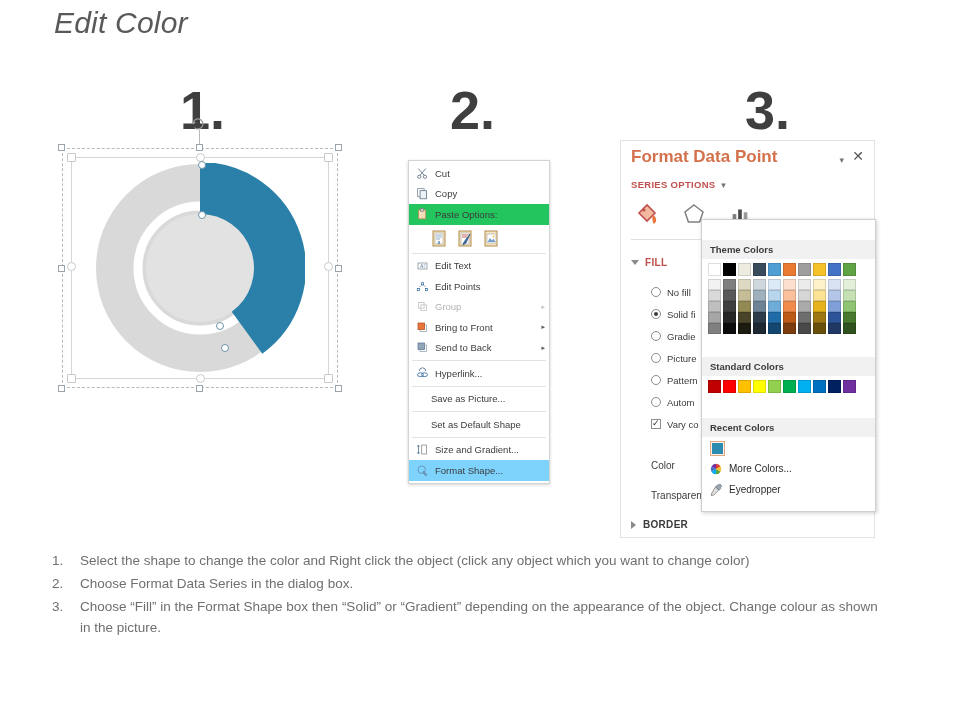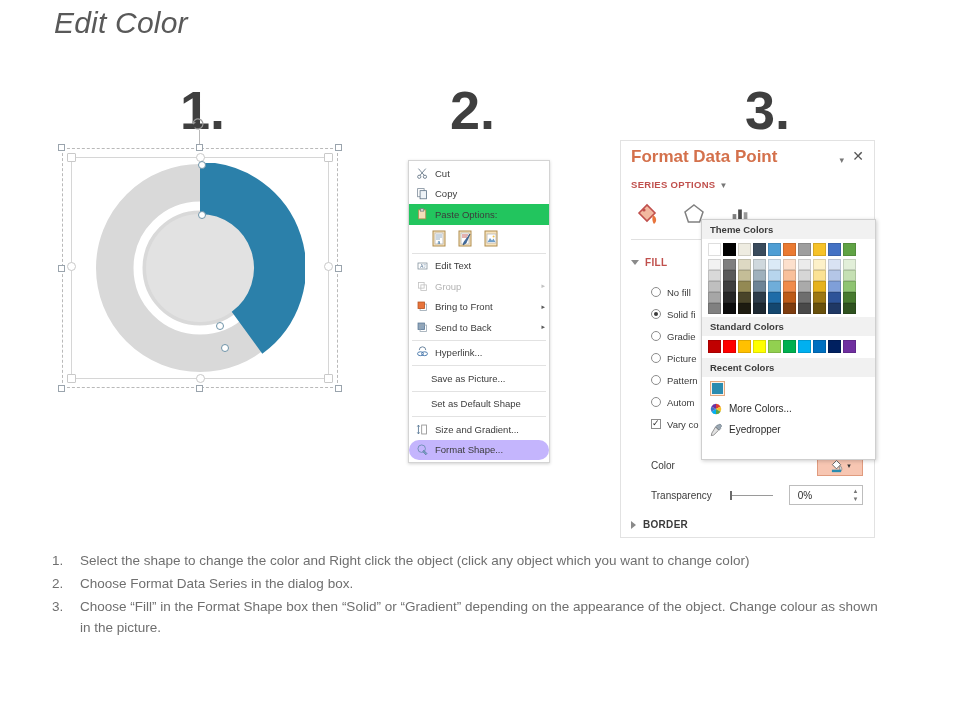--- a/index.html
+++ b/index.html
@@ -135,21 +135,21 @@
   .ctx-item {
     display: flex;
     align-items: center;
     height: 20.5px;
     padding: 0 4px 0 4px;
     position: relative;
     white-space: nowrap;
   }
   .ctx-item.disabled { color: #b3b3b3; }
   .ctx-item.highlight-grey { background: #22c55e; }
-  .ctx-item.highlight-pink { background: #c4b5fd; border-radius: 10px; }
+  .ctx-item.highlight-pink { background: #7dd3fc; }
   .ctx-ico {
     width: 18px;
     height: 16px;
     flex: 0 0 18px;
     display: flex;
     align-items: center;
     justify-content: center;
     margin-right: 4px;
   }
   .ctx-label { flex: 1; }
@@ -401,20 +401,21 @@
     box-shadow: 1px 1px 4px rgba(0,0,0,.2);
     box-sizing: border-box;
     z-index: 30;
   }
   .fly-head {
     background: #f1f1f1;
     font-size: 9.5px;
     font-weight: bold;
     color: #3b3b3b;
     padding: 4px 0 4px 8px;
+    margin-top: 20px;
   }
   .swatch-grid {
     padding: 4px 6px 3px 6px;
     display: flex;
     gap: 2px;
   }
   .swatch-col { display: flex; flex-direction: column; }
   .sw {
     width: 13px;
     height: 11px;
@@ -601,20 +602,31 @@
       <span class="ctx-ico">
         <svg viewBox="0 0 16 16" width="13" height="12">
           <rect x="2" y="4" width="12" height="8" fill="#ffffff" stroke="#7d8c99" stroke-width="1"></rect>
           <text x="5" y="10.5" font-size="6" fill="#4a6c8c" font-family="Liberation Sans">A</text>
           <path d="M9.5 6h3M9.5 8h3M9.5 10h2" stroke="#9ab0c4" stroke-width=".8"></path>
         </svg>
       </span>
       <span class="ctx-label">Edit Text</span>
     </div>
 
+    <div class="ctx-item">
+      <span class="ctx-ico">
+        <svg viewBox="0 0 16 16" width="13" height="13">
+          <path d="M3 12 C5 4, 11 4, 13 12" fill="none" stroke="#5f7487" stroke-width="1" stroke-dasharray="2 1.6"></path>
+          <rect x="1.6" y="10.6" width="2.6" height="2.6" fill="#fff" stroke="#3b6ea5" stroke-width=".9"></rect>
+          <rect x="6.8" y="3.4" width="2.6" height="2.6" fill="#fff" stroke="#3b6ea5" stroke-width=".9"></rect>
+          <rect x="11.7" y="10.6" width="2.6" height="2.6" fill="#fff" stroke="#3b6ea5" stroke-width=".9"></rect>
+        </svg>
+      </span>
+      <span class="ctx-label">Edit Points</span>
+    </div>
 
     <div class="ctx-item disabled">
       <span class="ctx-ico">
         <svg viewBox="0 0 16 16" width="13" height="13">
           <rect x="3" y="3" width="7" height="7" fill="none" stroke="#c2c2c2" stroke-width="1"></rect>
           <rect x="6" y="6" width="7" height="7" fill="none" stroke="#c2c2c2" stroke-width="1"></rect>
         </svg>
       </span>
       <span class="ctx-label">Group</span>
       <span class="ctx-arrow">▸</span>
@@ -902,21 +914,21 @@
           <path d="M8 8 L8 2 A6 6 0 0 1 13.2 5 Z" fill="#e03c31"></path>
           <path d="M8 8 L13.2 5 A6 6 0 0 1 13.2 11 Z" fill="#f6c229"></path>
           <path d="M8 8 L13.2 11 A6 6 0 0 1 8 14 Z" fill="#60a345"></path>
           <path d="M8 8 L8 14 A6 6 0 0 1 2.8 11 Z" fill="#00b0f0"></path>
           <path d="M8 8 L2.8 11 A6 6 0 0 1 2.8 5 Z" fill="#4472c4"></path>
           <path d="M8 8 L2.8 5 A6 6 0 0 1 8 2 Z" fill="#7030a0"></path>
         </svg>
       </span>
       <span>More Colors...</span>
     </div>
-    <div class="fly-action" style="padding-bottom:19px;">
+    <div class="fly-action" style="padding-bottom:11px;">
       <span class="ico">
         <svg viewBox="0 0 16 16" width="14" height="14">
           <path d="M10.5 2.2 C11.8 1, 13.8 1.4, 14.2 3 C14.5 4.2, 13.6 5, 12.6 5.6 L13.4 6.4 L11.6 8.2 L7.6 4.2 L9.4 2.4 Z" fill="#9aa7b2" stroke="#5e6e7c" stroke-width=".7"></path>
           <path d="M7.4 4.6 L11 8.2 L5.4 13.8 L2.6 14.4 L3.2 11.6 Z" fill="#e2e2e2" stroke="#6a6a6a" stroke-width=".8"></path>
         </svg>
       </span>
       <span>Eyedropper</span>
     </div>
   </div>
 

